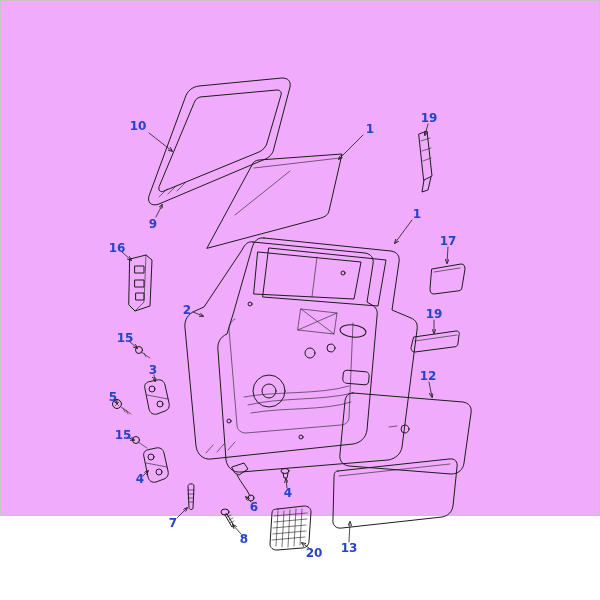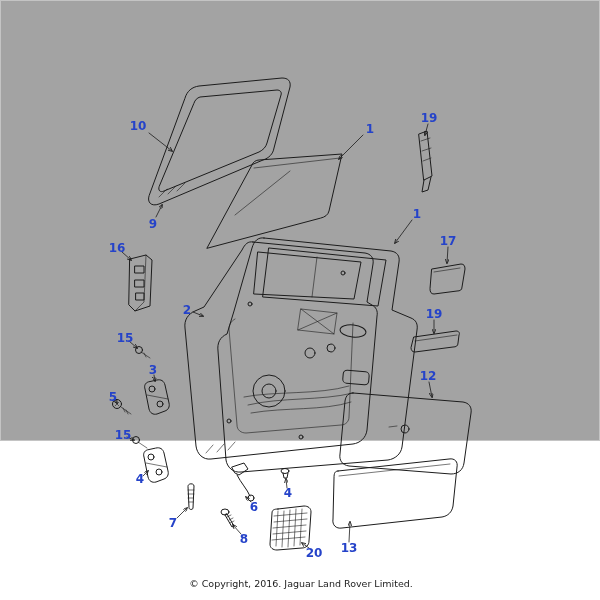--- a/index.html
+++ b/index.html
@@ -4,22 +4,22 @@
 <style>
   html, body { margin:0; padding:0; }
   body {
     width:600px; height:600px;
     background:#ffffff;
     font-family:"Liberation Sans", sans-serif;
     position:relative; overflow:hidden;
   }
   .page {
     position:absolute; left:0; top:0;
-    width:600px; height:441px;
-    background:#a3a3a3;
+    width:600px; height:516px;
+    background:#f0abfc;
     border:1px solid #c4c4c4;
     box-sizing:border-box;
   }
   svg.art { position:absolute; left:0; top:0; }
   svg.art path, svg.art circle, svg.art ellipse, svg.art rect, svg.art line, svg.art polyline {
     fill:none;
     stroke:var(--ink, #1c1c1c);
     stroke-width:1;
     stroke-linecap:round;
     stroke-linejoin:round;
@@ -260,14 +260,13 @@
       <div class="callout" style="left: 139px; top: 478px;">4</div>
       <div class="callout" style="left: 172px; top: 522px;">7</div>
       <div class="callout" style="left: 253px; top: 506px;">6</div>
       <div class="callout" style="left: 287px; top: 492px;">4</div>
       <div class="callout" style="left: 243px; top: 538px;">8</div>
       <div class="callout" style="left: 313px; top: 552px; text-align: right;">20</div>
       <div class="callout" style="left: 348px; top: 547px;">13</div>
     </div>
 
 
-  <div class="copyright">© Copyright, 2016. Jaguar Land Rover Limited.</div>
 </div>
 
 </body></html>

